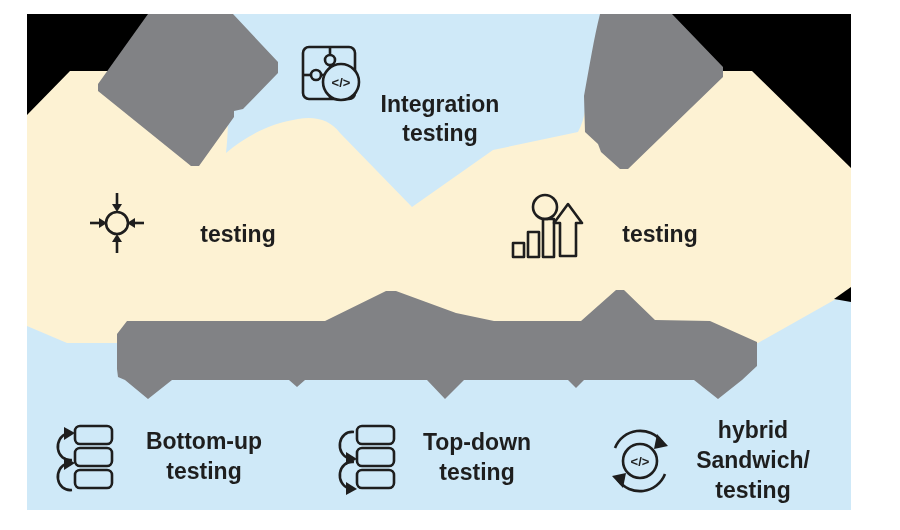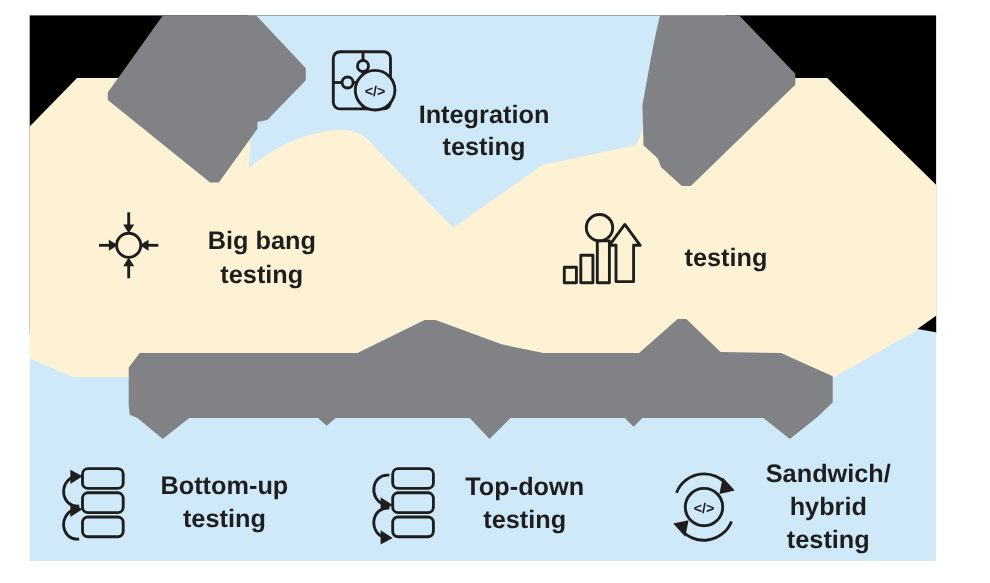--- a/index.html
+++ b/index.html
@@ -121,37 +121,36 @@
       <path d="M623,488 L612,476 L626,473 Z" class="ink"></path>
     </g>
   </svg>
 
   <div class="label" style="left:440px;top:75px;margin-top:44px;">
     <span>Integration</span>
     <span>testing</span>
   </div>
 
   <div class="label" style="left:238px;top:234px;line-height:31px;">
-    <span>Big bang</span>
     <span>testing</span>
   </div>
 
   <div class="label" style="left:660px;top:234px;line-height:31px;">
     <span>testing</span>
   </div>
 
   <div class="label" style="left:204px;top:456px;line-height:30px;">
     <span>Bottom-up</span>
     <span>testing</span>
   </div>
 
   <div class="label" style="left:477px;top:457px;line-height:30px;">
     <span>Top-down</span>
     <span>testing</span>
   </div>
 
   <div class="label" style="left:753px;top:460px;line-height:30px;">
+    <span>hybrid</span>
     <span>Sandwich/</span>
-    <span>hybrid</span>
     <span>testing</span>
   </div>
 
 </div>
 
 </body></html>

